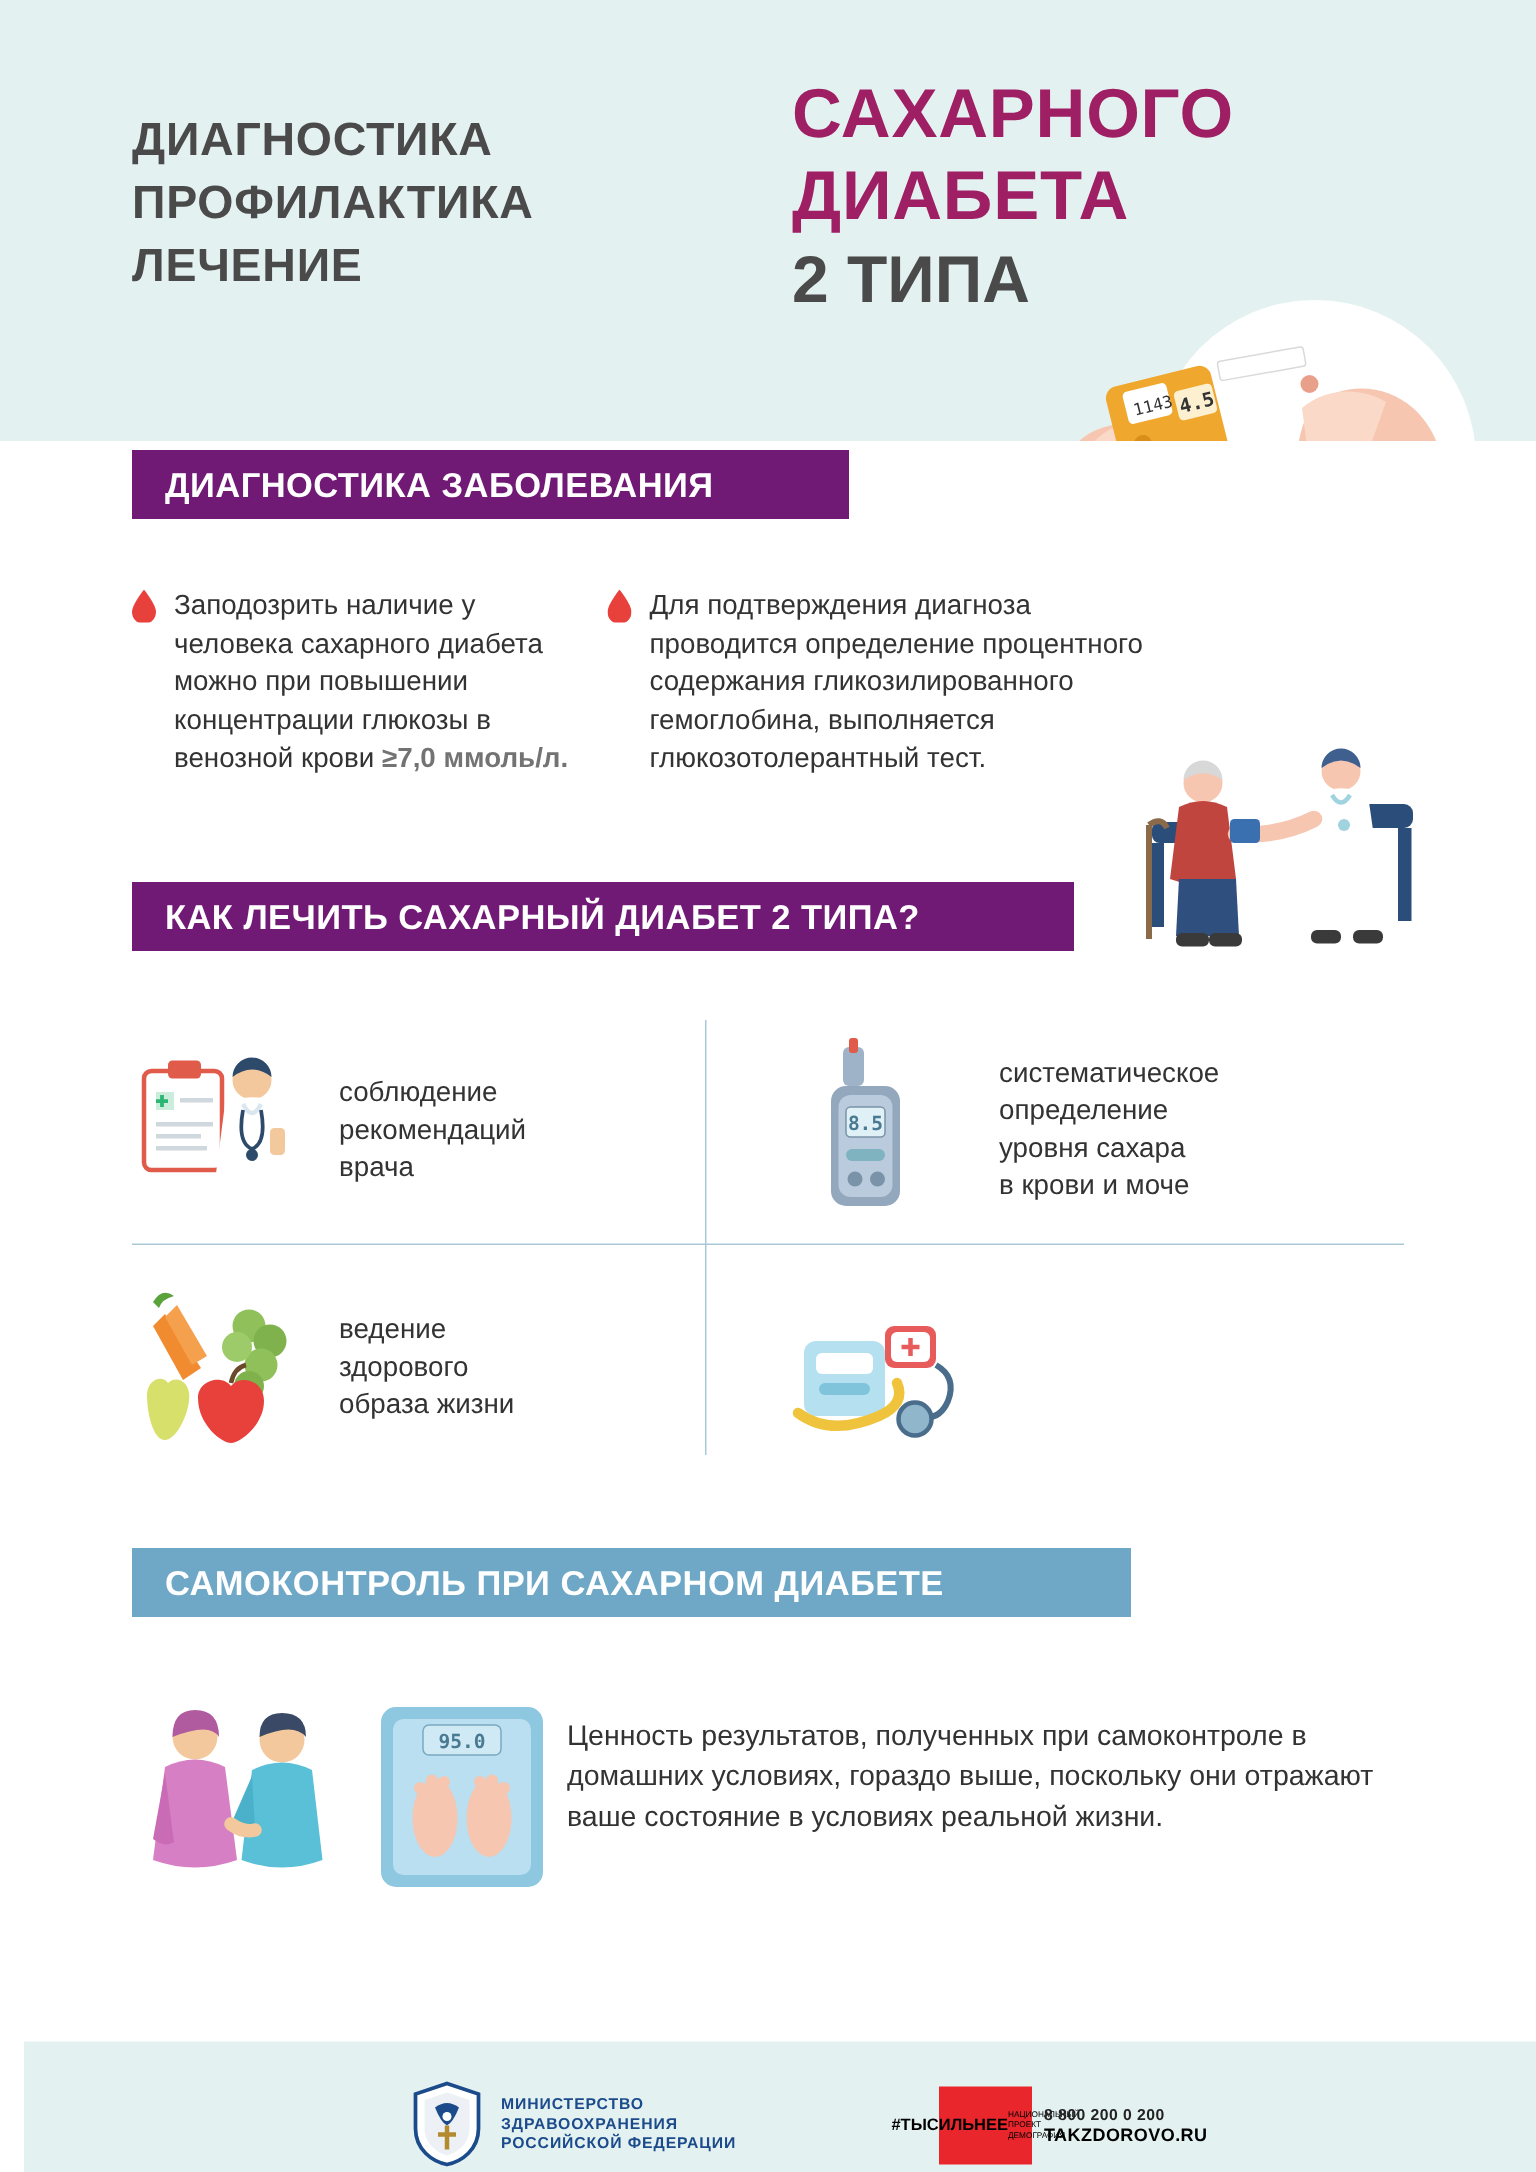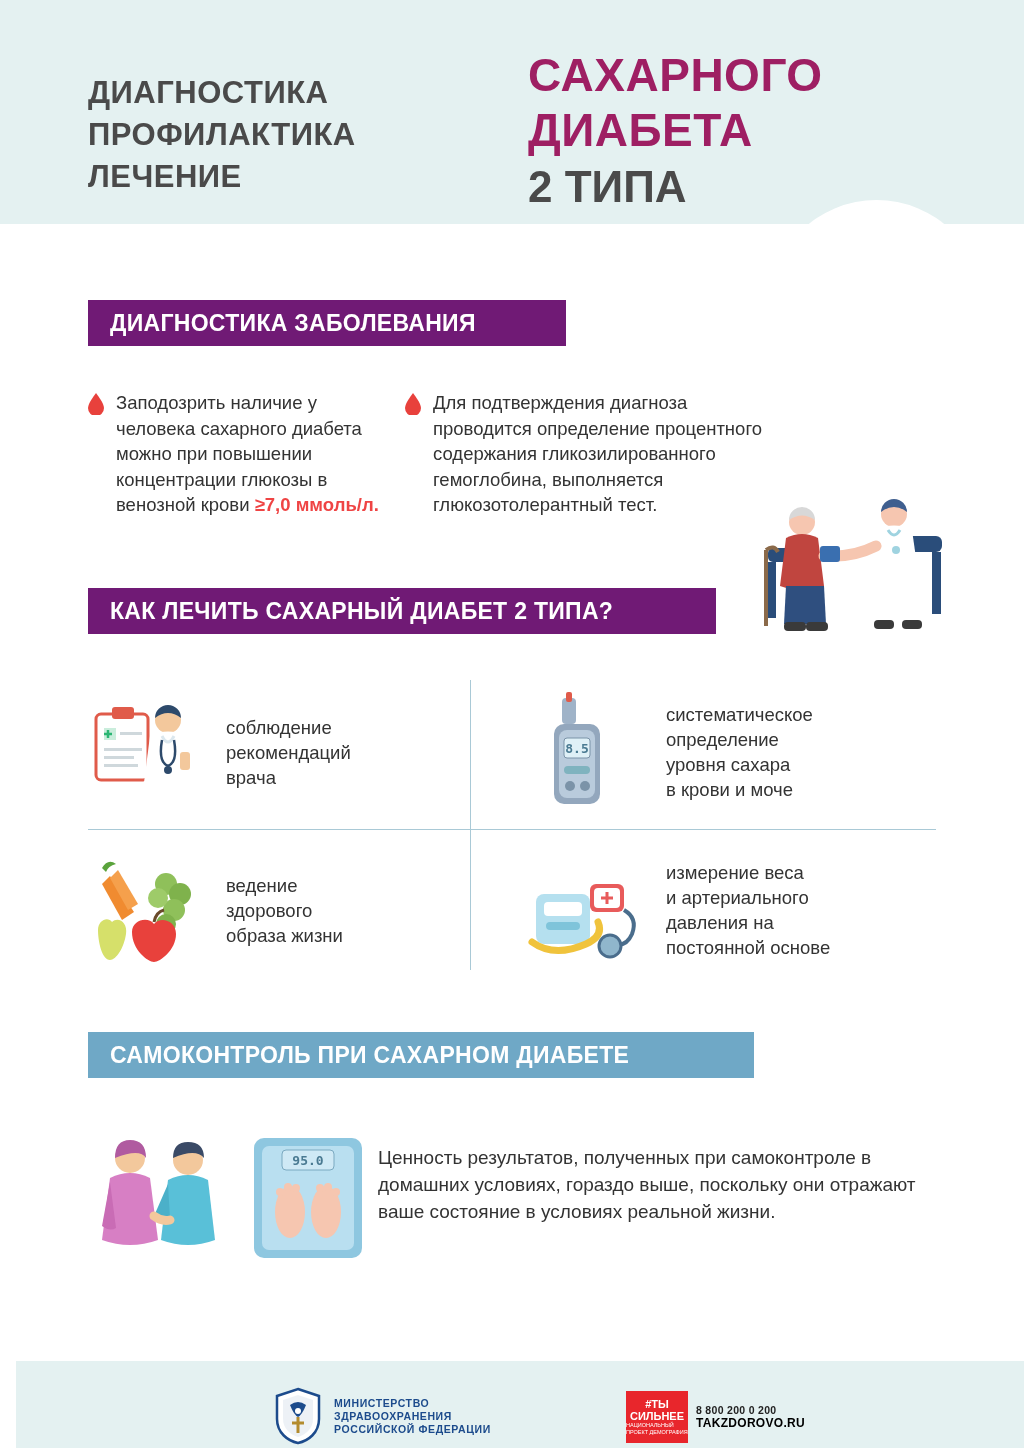--- a/index.html
+++ b/index.html
@@ -12,21 +12,21 @@
   .poster {
     position: relative;
     width: 1024px;
     height: 1448px;
     background: #ffffff;
     overflow: hidden;
   }
   
   .header {
     position: relative;
-    height: 224px;
+    height: 294px;
     background: #e4f1f1;
     overflow: hidden;
   }
   .header-left {
     position: absolute;
     left: 88px;
     top: 72px;
     width: 400px;
   }
   .header-left .line {
@@ -101,21 +101,21 @@
     height: 22px;
     flex: none;
     margin-top: 3px;
   }
   .bullet-text {
     font-size: 18.5px;
     line-height: 25.5px;
     color: #333333;
   }
   .bullet-text b {
-    color: #ef4444;
+    color: #737373;
   }
   
   .grid {
     position: absolute;
     left: 88px;
     top: 672px;
     width: 848px;
     height: 305px;
   }
   .vline {
@@ -194,24 +194,24 @@
     top: 30px;
     display: flex;
     align-items: center;
     gap: 8px;
   }
   .tz-badge {
     width: 62px;
     height: 52px;
     background: #e8262c;
     display: flex;
-    flex-direction: column;
+    flex-direction: row;
     align-items: center;
     justify-content: center;
-    color: #ffffff;
+    color: #000000;
   }
   .tz-badge .l1 { font-size: 11px; font-weight: bold; line-height: 12px; }
   .tz-badge .l2 { font-size: 11px; font-weight: bold; line-height: 12px; }
   .tz-badge .l3 { font-size: 5.5px; line-height: 7px; }
   .tz-info .phone {
     font-size: 10.5px;
     font-weight: bold;
     color: #222222;
     letter-spacing: 0.3px;
   }
@@ -394,24 +394,20 @@
 
         <path d="M4,92 q22,16 54,2 q18,-8 12,-22" stroke="#f0c33c" stroke-width="7" fill="none" stroke-linecap="round"></path>
 
         <rect x="62" y="34" width="34" height="28" rx="6" fill="#e85b5b"></rect>
         <rect x="66" y="38" width="26" height="20" rx="4" fill="#ffffff"></rect>
         <path d="M73,48 l12,0 M79,42 l0,12" stroke="#e85b5b" stroke-width="3"></path>
 
         <path d="M96,60 q14,8 8,24 q-6,14 -20,10" stroke="#4a6d8c" stroke-width="4" fill="none"></path>
         <circle cx="82" cy="96" r="11" fill="#90b6cc" stroke="#4a6d8c" stroke-width="3"></circle>
       </svg>
-      <div class="txt" style="white-space:pre-line">измерение веса
-и артериального
-давления на
-постоянной основе</div>
     </div>
   </div>
 
   <div class="band blue" style="left:88px; top:1032px; width:666px;">
     <span>САМОКОНТРОЛЬ ПРИ САХАРНОМ ДИАБЕТЕ</span>
   </div>
 
   <div class="self-row">
     <svg style="width:150px;height:125px;flex:none;" viewBox="0 0 150 125">
 

